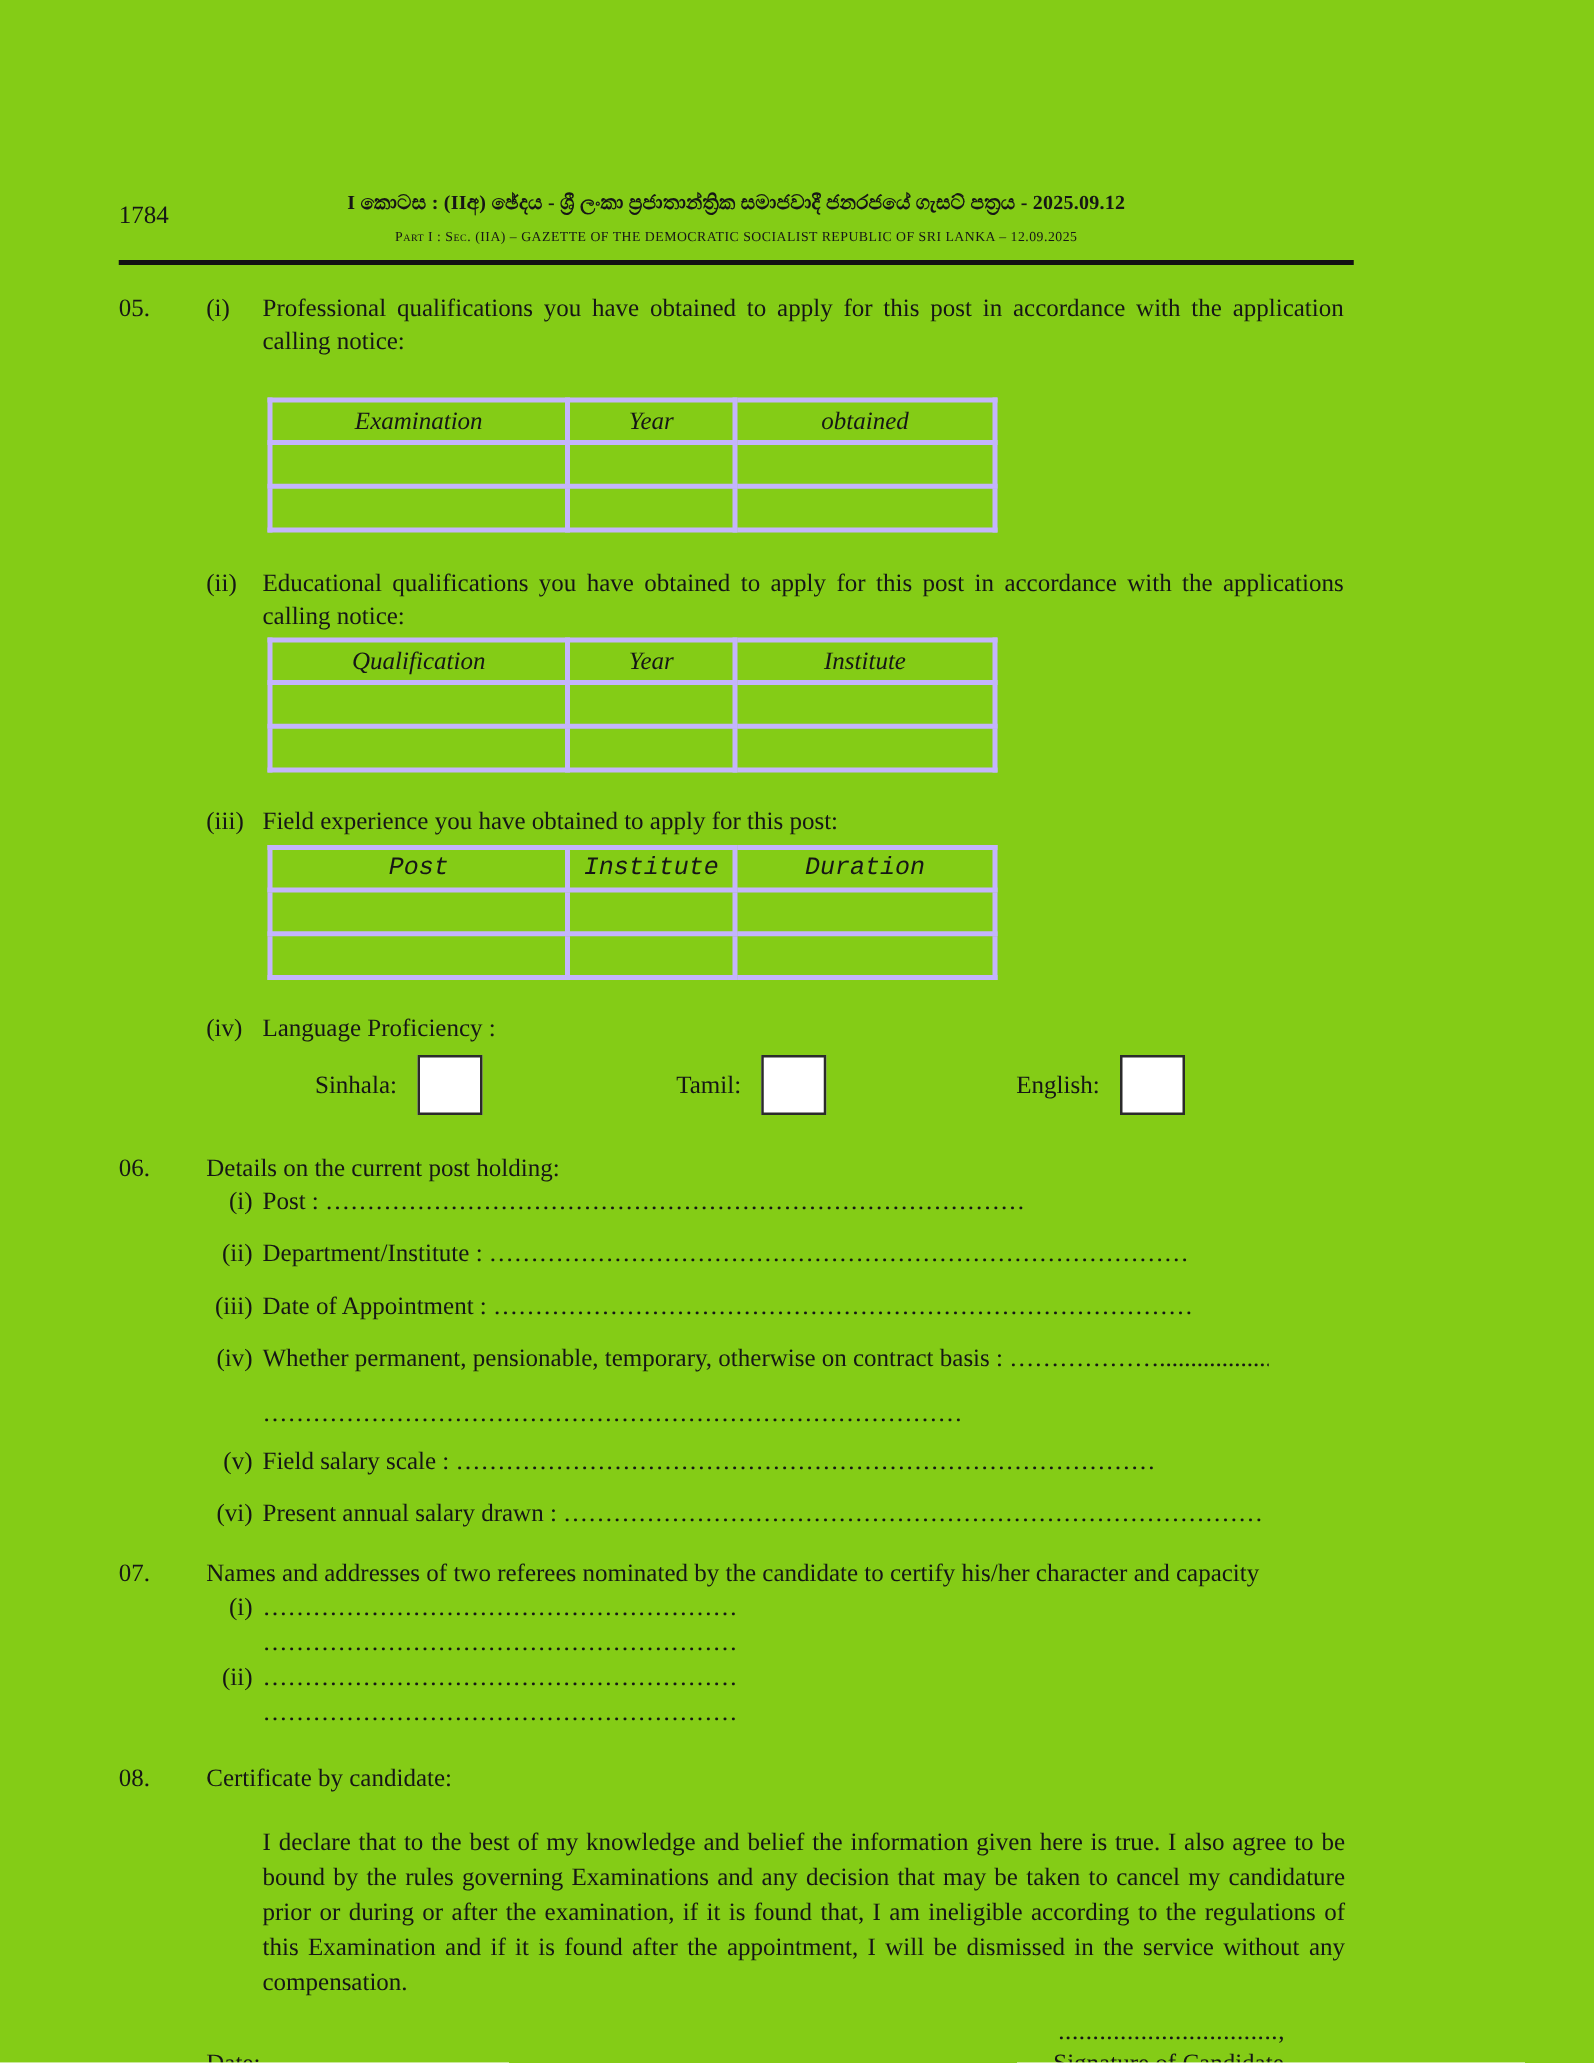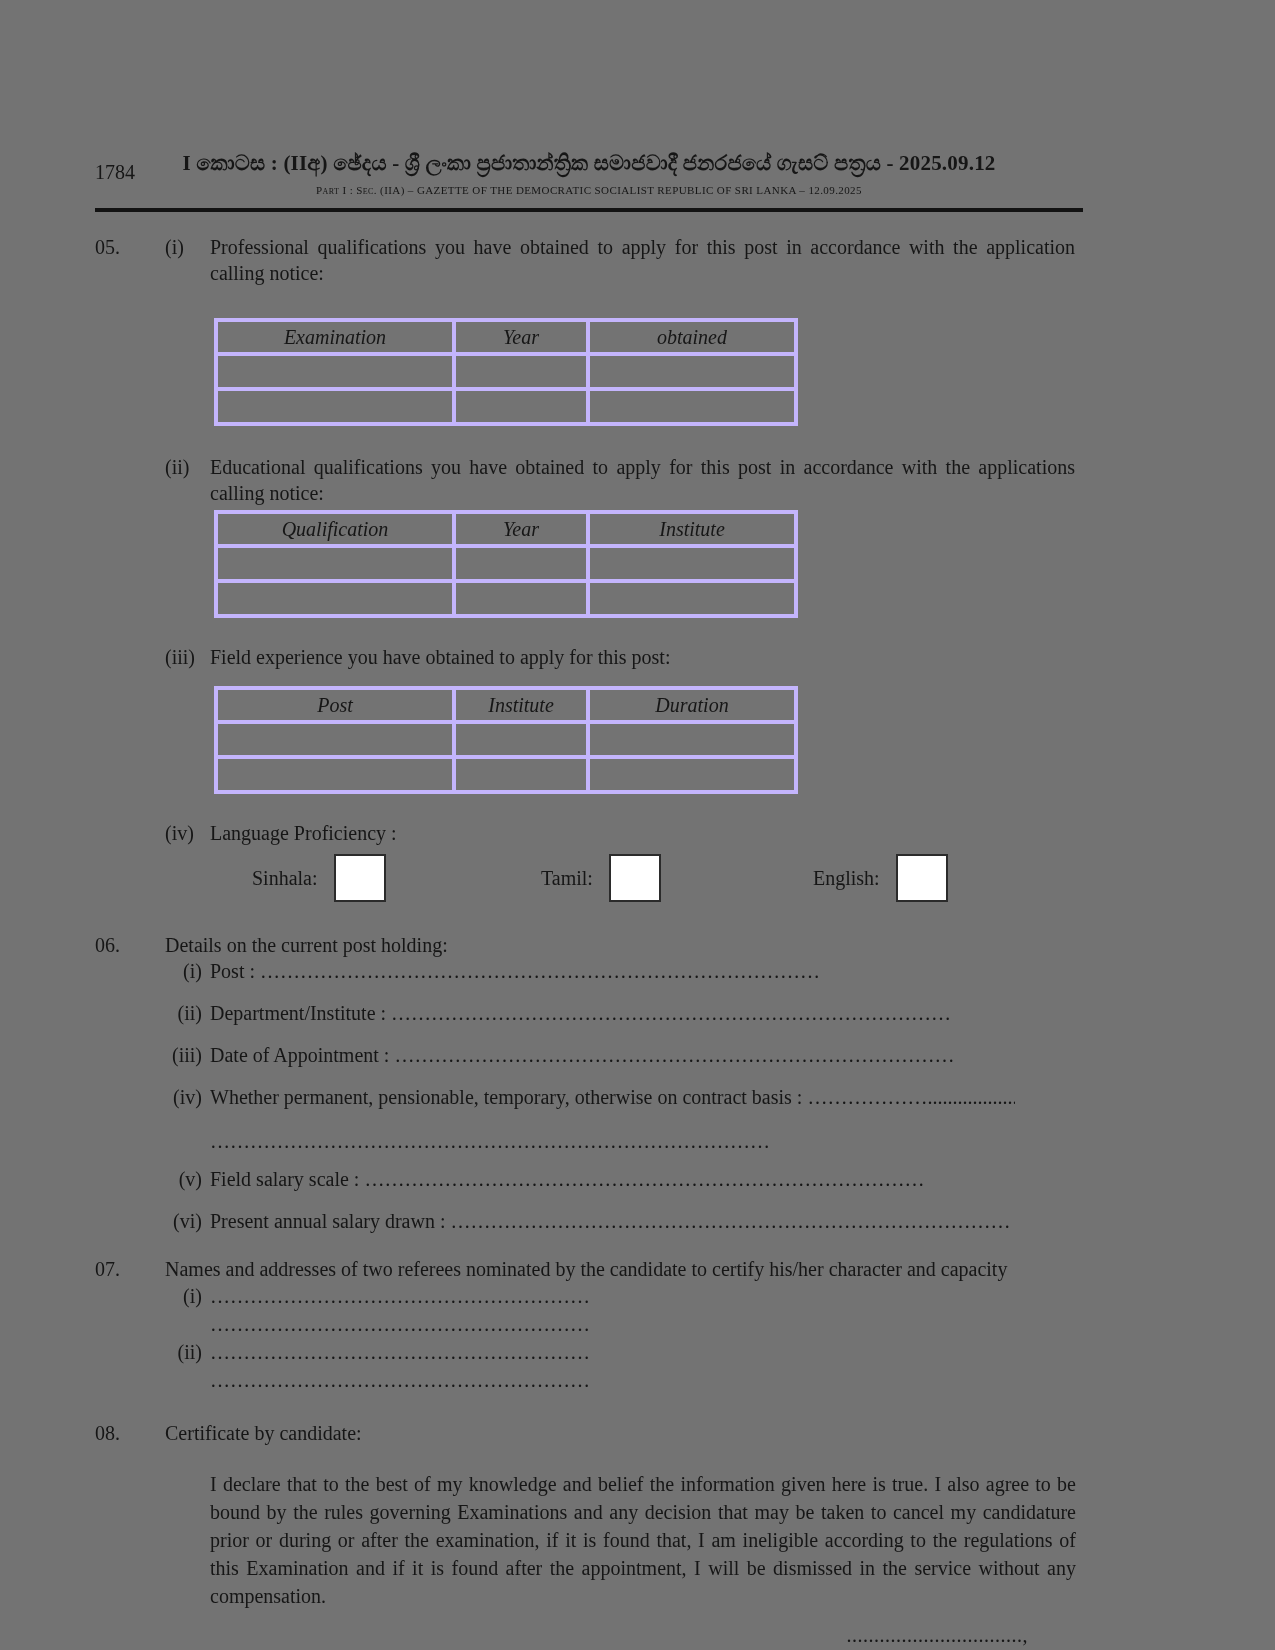--- a/index.html
+++ b/index.html
@@ -1,48 +1,48 @@
 <!DOCTYPE html>
 <html><head>
 <meta charset="utf-8">
 <style>
   html,body { margin:0; padding:0; background:#ffffff; }
   .page {
     position:relative;
     width:1275px; height:1650px;
     box-sizing:border-box;
     padding:0 95px;
-    background:#737373;
+    background:#84cc16;
     color:#161616;
     font-family:"Liberation Serif","DejaVu Serif",serif;
     font-size:20px; line-height:26px;
     overflow:hidden;
   }
   
   .hdr { margin-top:150px; position:relative; width:988px; text-align:center; }
   .pgnum { position:absolute; left:0; top:9px; font-size:20px; }
-  .t-si { font-size:21px; font-weight:700; letter-spacing:.2px; white-space:nowrap; }
+  .t-si { font-size:16px; font-weight:700; letter-spacing:.2px; white-space:nowrap; }
   .t-en { font-size:11px; font-variant:small-caps; letter-spacing:.4px; margin-top:1px; white-space:nowrap; }
   .rule { height:4px; background:#121212; margin-top:5px; }
   
   .g  { display:grid; grid-template-columns:70px 45px 1fr; align-items:baseline; }
   .g2 { display:grid; grid-template-columns:70px 1fr; align-items:baseline; }
   .num { font-size:20px; }
   .rom {}
   .rom.rr { text-align:right; padding-right:8px; }
   .just { text-align:justify; padding-right:105px; }
   
   .ftable { border-collapse:collapse; margin-left:119px; }
   .ftable th, .ftable td { border:4px solid #c4b5fd; padding:0; }
   .ftable th { font-style:italic; font-weight:400; font-size:20px; height:30px; text-align:center; }
   .ftable td { height:31px; }
   .c1 { width:238px; } .c2 { width:134px; } .c3 { width:208px; }
   .t1 { margin-top:32px; }
   .t2 { margin-top:4px; }
-  .t3 { margin-top:16px; }
+  .t3 { margin-top:6px;font-family:Liberation Mono, monospace; }
   .mt28 { margin-top:28px; }
   .mt26 { margin-top:26px; }
   .mt22 { margin-top:22px; }
   
   .langrow { position:relative; height:56px; margin-top:8px; }
   .langitem { position:absolute; top:0; display:flex; align-items:center; gap:16px; }
   .li-1 { left:157px; } .li-2 { left:446px;text-align:right; } .li-3 { left:718px; }
   .langbox { width:48px; height:44px; border:2px solid #2b2b2b; background:#fff; }
   
   .dotline { white-space:nowrap; overflow:hidden; max-width:805px; }

